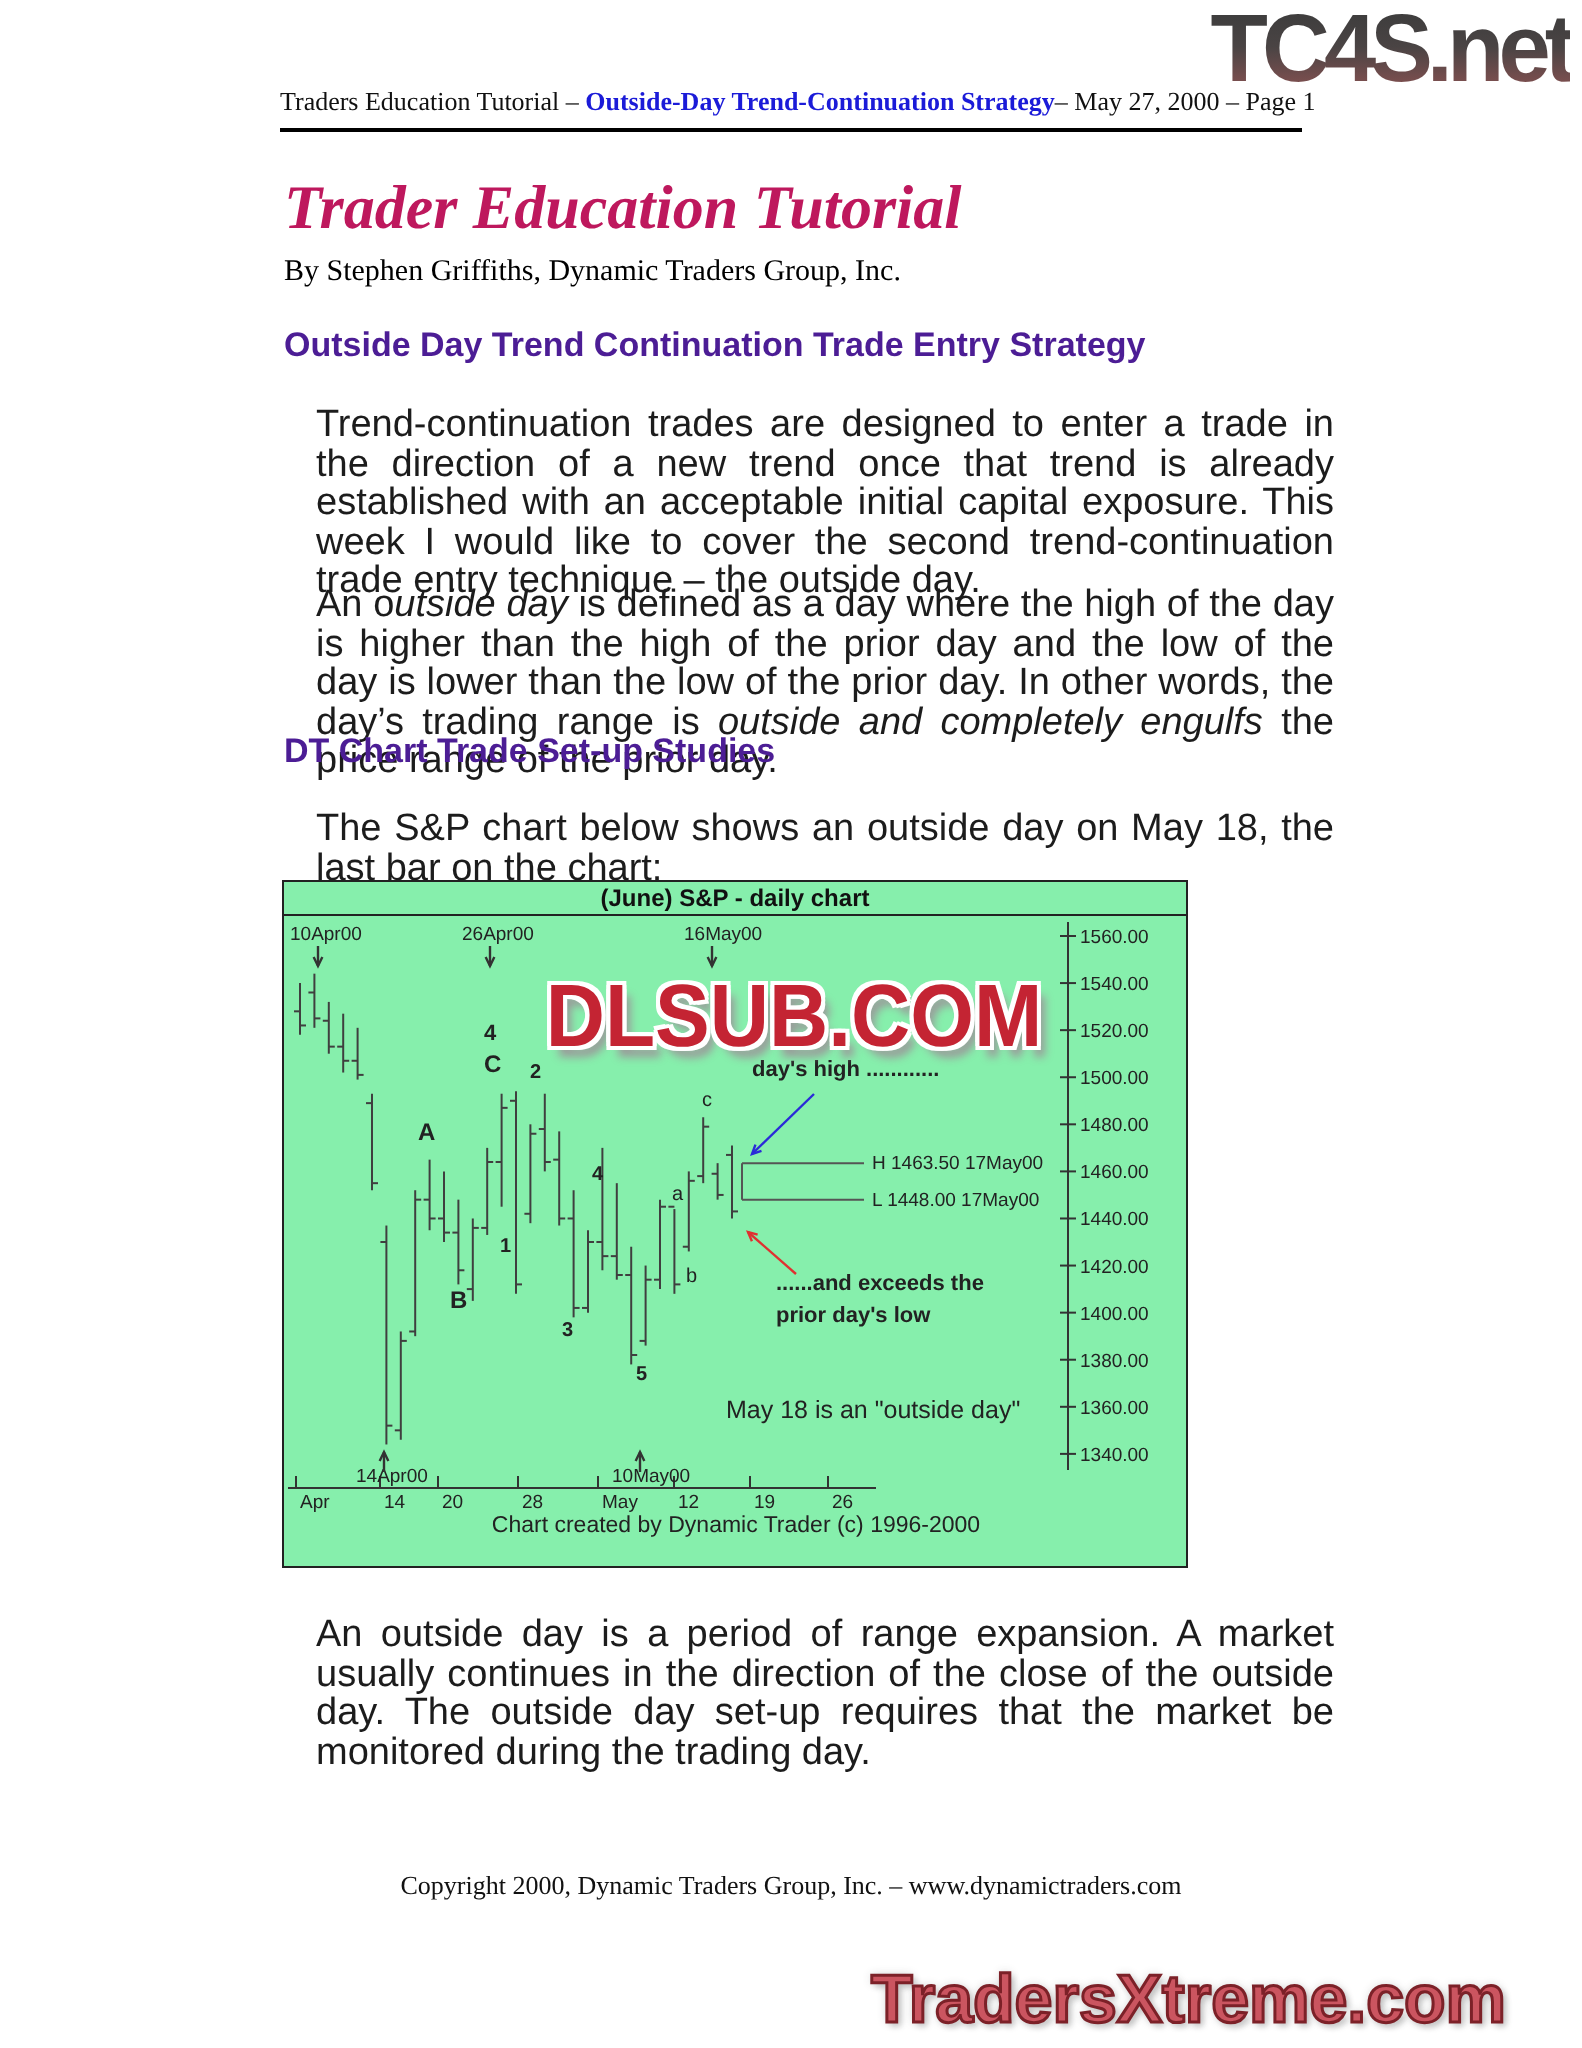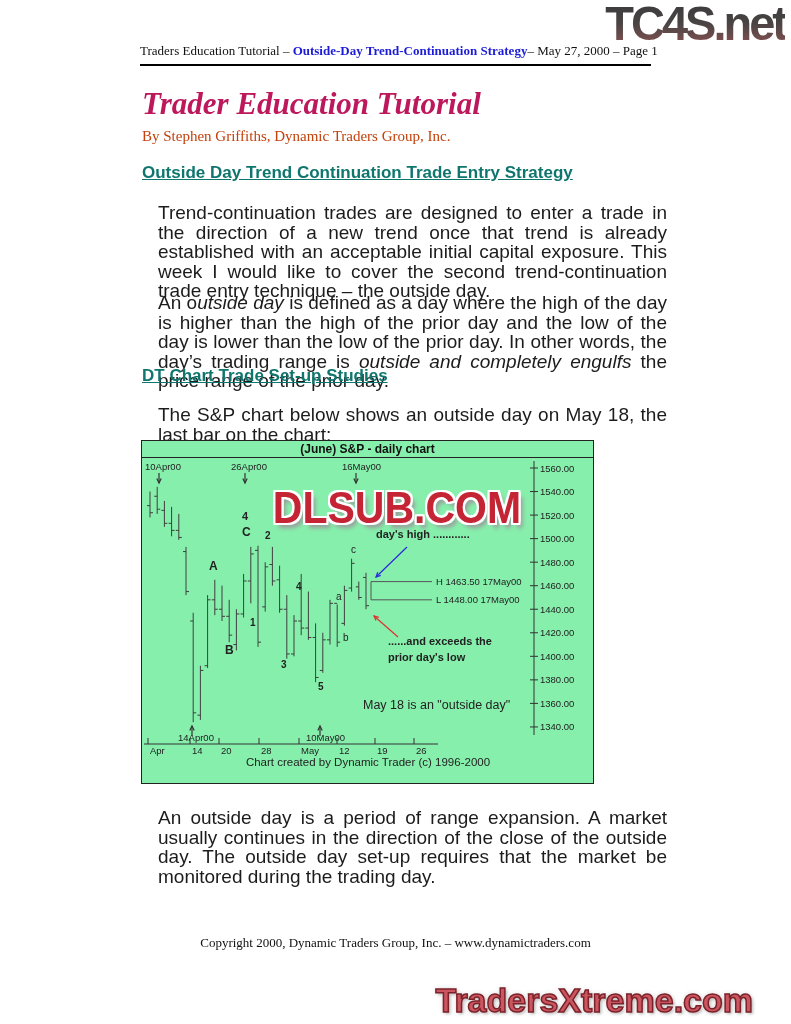--- a/index.html
+++ b/index.html
@@ -11,22 +11,22 @@
         background:linear-gradient(180deg,#3c3c3c 15%,#4a4444 50%,#8a5252 92%);
         -webkit-background-clip:text;background-clip:text;color:transparent;}
   
   .hdr{position:absolute;left:140px;top:43px;width:511px;text-align:center;
        font-family:"Liberation Serif",serif;font-size:13px;color:#111;white-space:nowrap;}
   .hdr .hl{color:#1b1bd8;font-weight:bold;}
   .hdr-rule{position:absolute;left:140px;top:64px;width:511px;height:0;border-top:2px solid #000;}
   
   .doc-title{position:absolute;left:142px;top:86px;font-family:"Liberation Serif",serif;
              font-style:italic;font-weight:bold;font-size:31px;color:#be185d;margin:0;}
-  .byline{position:absolute;left:142px;top:128px;font-family:"Liberation Serif",serif;font-size:15px;color:#c2410c;}
-  .h-blue{position:absolute;left:142px;margin:0;font-size:17px;font-weight:bold;color:#0f766e;text-decoration:underline;}
+  .byline{position:absolute;left:142px;top:128px;font-family:"Liberation Serif",serif;font-size:15px;color:#000000;}
+  .h-blue{position:absolute;left:142px;margin:0;font-size:17px;font-weight:bold;color:#4c1d95;}
   .para{position:absolute;left:142px;width:509px;margin:16px;font-size:19px;line-height:19.6px;
         text-align:justify;color:#1c1c1c;}
   .it{font-style:italic;}
   
   .chart{position:absolute;left:141px;top:440px;width:451px;height:342px;border:1px solid #222;background:#86efac;}
   .chart-title{height:15px;border-bottom:1px solid #222;text-align:center;font-size:12px;font-weight:bold;color:#111;padding-top:1px;}
   .chart svg{position:absolute;left:0;top:16px;}
   svg text{font-family:"Liberation Sans",sans-serif;fill:#222;}
   .ax{font-size:9.5px;}
   

